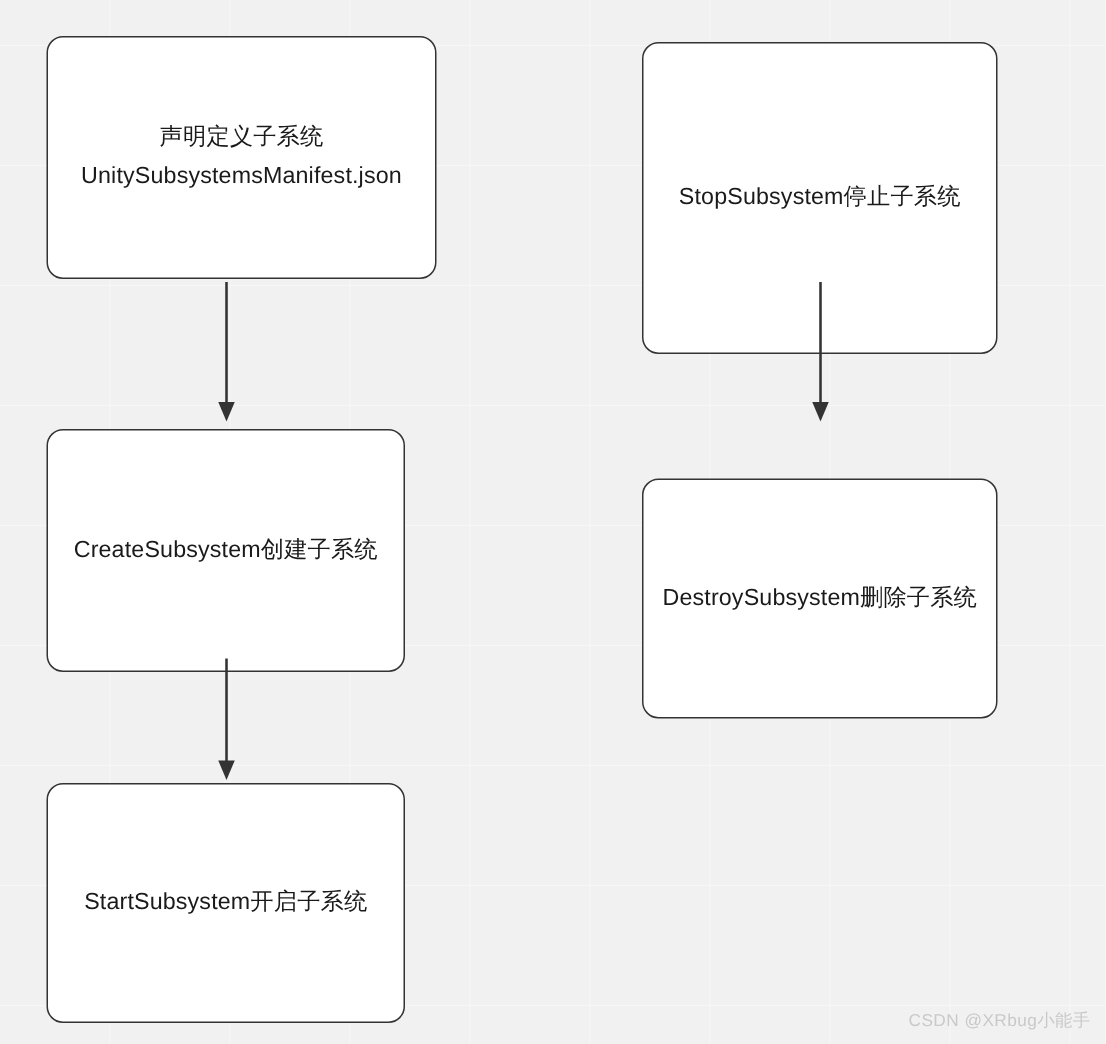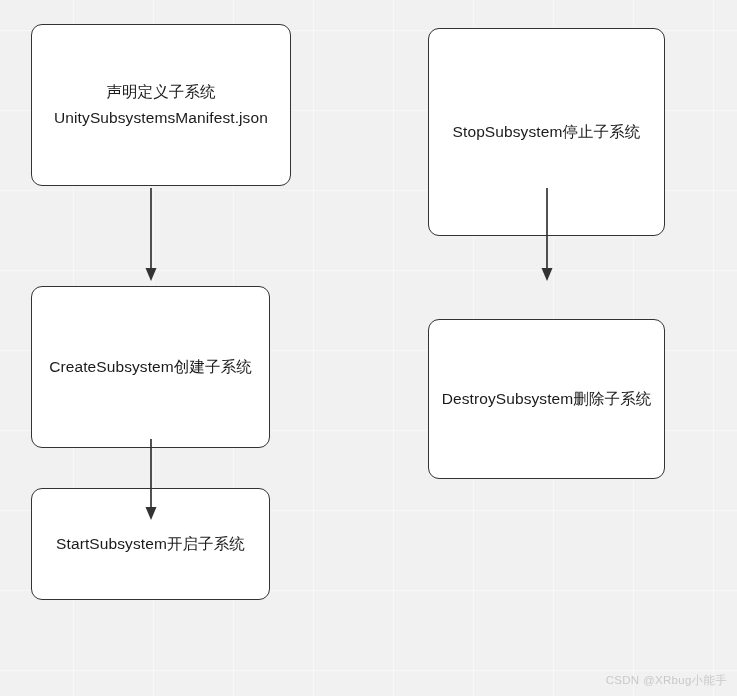--- a/index.html
+++ b/index.html
@@ -81,21 +81,21 @@
   </div>
 
   <div class="node" style="left:31px; top:286px; width:239px; height:162px;">
     <div class="node-label">CreateSubsystem创建子系统</div>
   </div>
 
   <div class="node" style="left:428px; top:279px; width:237px; height:160px;margin-top:40px;">
     <div class="node-label">DestroySubsystem删除子系统</div>
   </div>
 
-  <div class="node" style="left:31px; top:488px; width:239px; height:112px;justify-content:center;">
+  <div class="node" style="left:31px; top:522px; width:239px; height:160px;justify-content:center;">
     <div class="node-label">StartSubsystem开启子系统</div>
   </div>
 
   <svg class="edge" style="left:141px; top:188px; width:20px; height:94px;" width="20" height="94">
     <line x1="10" y1="0" x2="10" y2="82"></line>
     <polygon points="4.5,80 15.5,80 10,93"></polygon>
   </svg>
 
   <svg class="edge" style="left:537px; top:188px; width:20px; height:94px;" width="20" height="94">
     <line x1="10" y1="0" x2="10" y2="82"></line>

